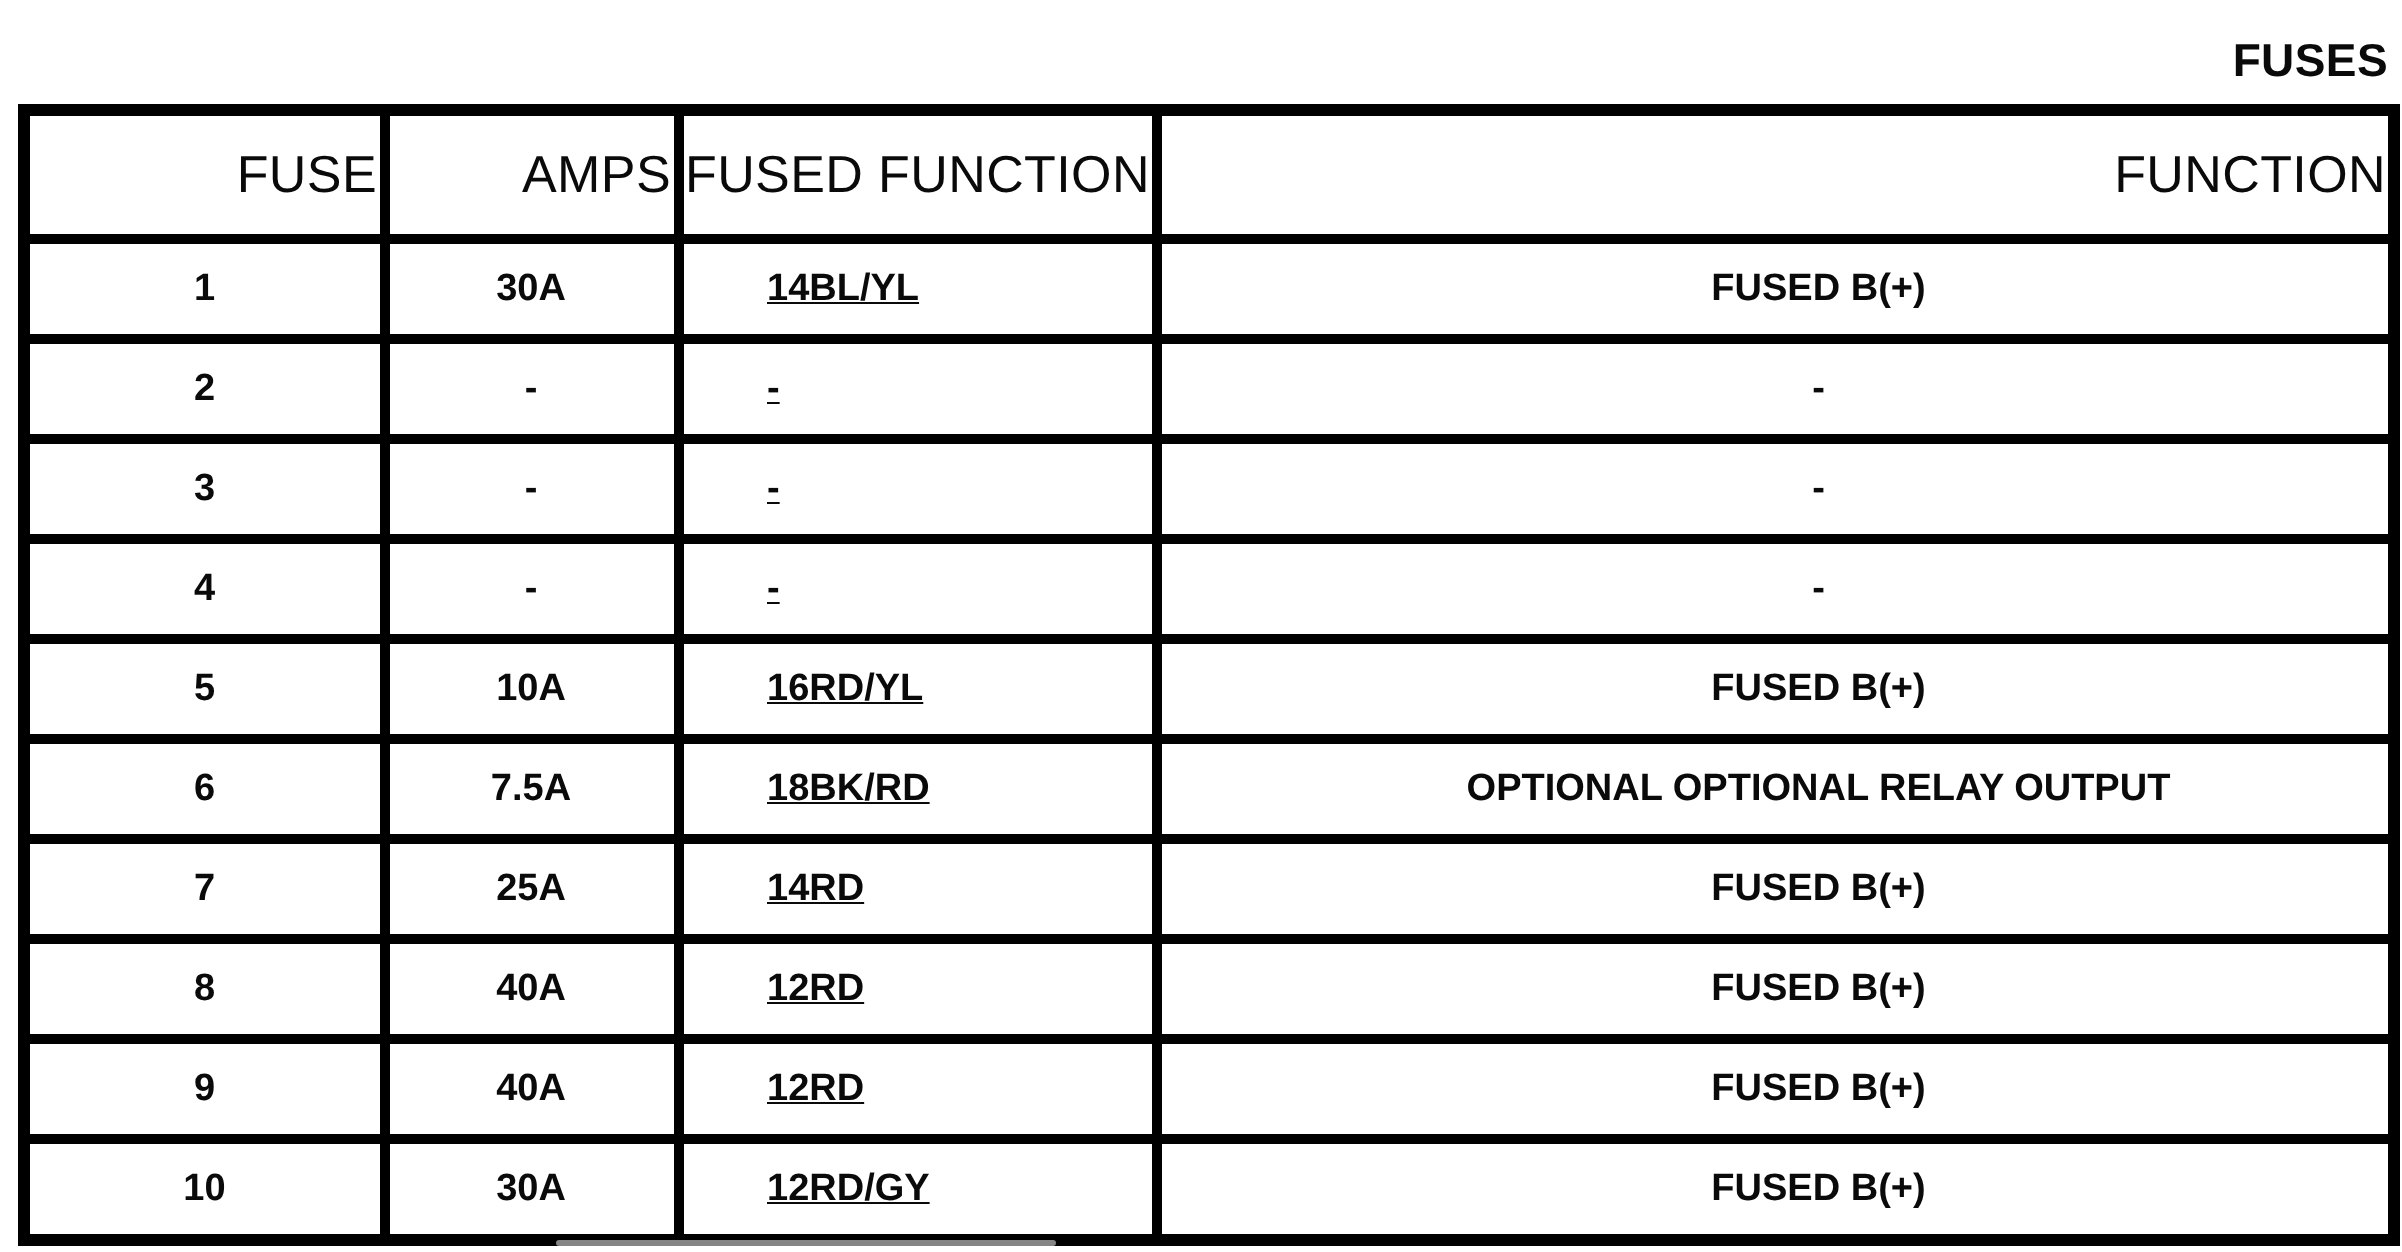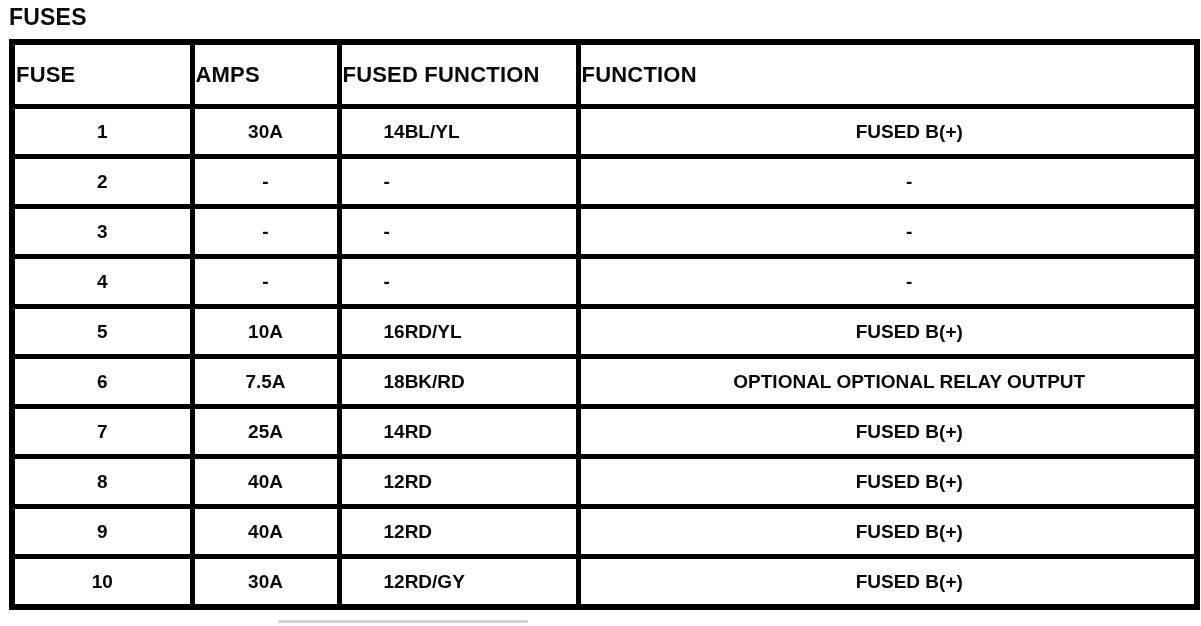--- a/index.html
+++ b/index.html
@@ -13,22 +13,22 @@
     height: 626px;
     background: #ffffff;
     font-family: "Liberation Sans", sans-serif;
     font-weight: 700;
     color: #0a0a0a;
     overflow: hidden;
   }
   .title-block {
     width: 1185px;
     margin-left: 9px;
-    padding-top: 2px;
-    text-align: left;
+    padding-top: 15px;
+    text-align: right;
   }
   .title-line {
     font-size: 23px;
     line-height: 30px;
     letter-spacing: 0.2px;
     white-space: pre;
   }
   table.fuse-table {
     border-collapse: collapse;
     table-layout: fixed;
@@ -39,32 +39,32 @@
   }
   table.fuse-table th,
   table.fuse-table td {
     border: 5px solid #000000;
     vertical-align: middle;
     white-space: nowrap;
     overflow: hidden;
   }
   table.fuse-table th {
     height: 57px;
-    font-size: 22px;
-    text-align: left;
-    font-weight: 700;
+    font-size: 26px;
+    text-align: right;
+    font-weight: 400;
     letter-spacing: 0.2px;
   }
   table.fuse-table td {
     height: 43px;
     font-size: 19px;
     font-weight: 700;
   }
   td.cell-center { text-align: center; }
-  td.cell-circuit { text-align: left; padding-left: 42px; }
+  td.cell-circuit { text-align: left; padding-left: 42px; text-decoration: underline; }
   td.cell-function { text-align: center; padding-left: 45px; }
   .scan-artifact {
     position: absolute;
     left: 278px;
     top: 620px;
     width: 250px;
     height: 3px;
     background: #bdbdbd;
     opacity: 0.7;
     border-radius: 2px;

